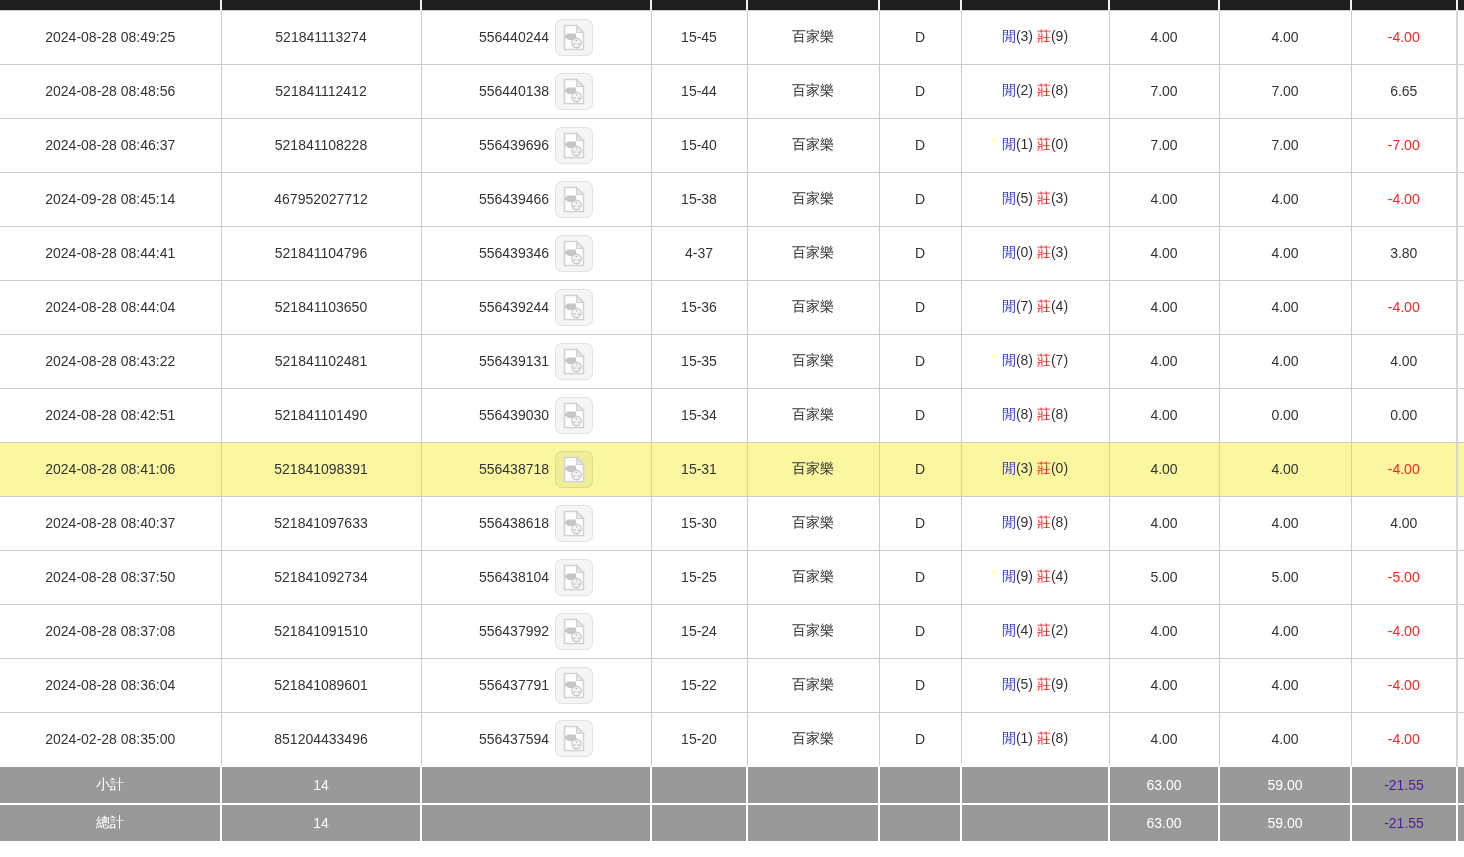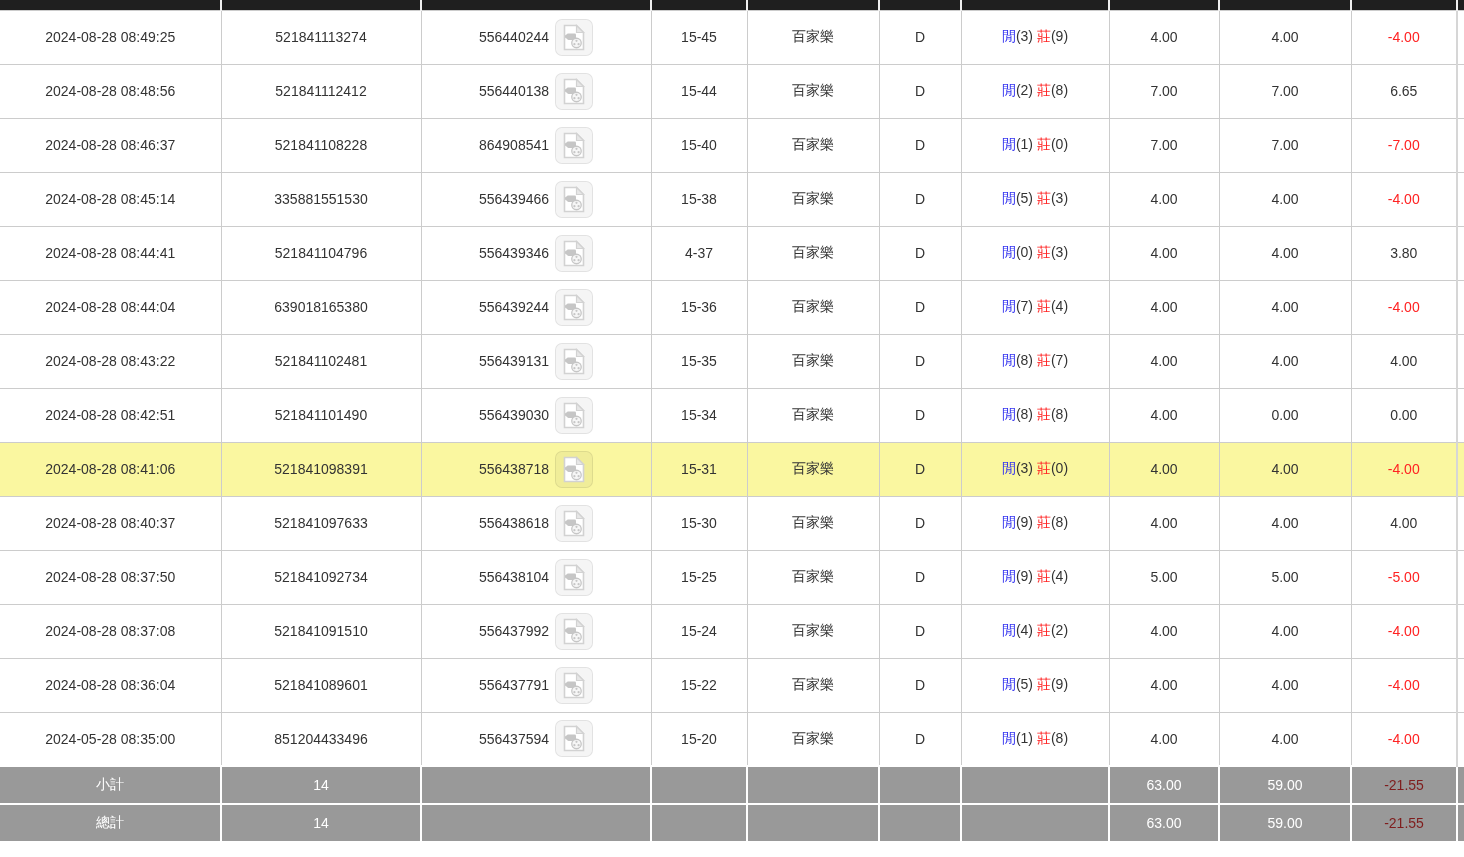--- a/index.html
+++ b/index.html
@@ -59,21 +59,21 @@
   tr.sum-row { height: 38px; }
   tr.sum-row td {
     background: #999999;
     border: 2px solid #ffffff;
     color: #ffffff;
     font-size: 14px;
     margin-left: 9px;
   }
   tr.sum-row td:first-child { border-left: none; }
   tr.sum-row td:last-child { border-right: none; }
-  tr.sum-row td.neg { color: #7f1d1d; }
+  tr.sum-row td.neg { color: #4c1d95; }
 </style>
 </head>
 <body>
 
 <table class="bet-table">
   <colgroup>
     <col style="width:221px">
       <col style="width:200px">
       <col style="width:230px">
     <col style="width:96px">
@@ -167,21 +167,21 @@
     <td class="bet-amount">7.00</td>
     <td>7.00</td>
     <td class="winloss">6.65</td>
     <td class="sliver"></td>
   </tr>
       <tr class="data-row">
     <td>2024-08-28 08:46:37</td>
     <td>521841108228</td>
     <td>
       <div class="round-wrap">
-        <span>864908541</span>
+        <span>556439696</span>
         <button class="video-btn">
           <svg width="24" height="27" viewBox="0 0 24 27" aria-hidden="true">
             <path d="M2.5 1.5 h12 l7 7 v17 h-19 z" fill="#ffffff" stroke="#d2d2d2" stroke-width="1.6"></path>
             <path d="M14.5 1.5 l7 7 h-7 z" fill="#e7e7e7" stroke="#d2d2d2" stroke-width="1.2"></path>
             <path d="M6.2 11.5 l-3.2 -2.2 v6.4 l3.2 -2.2 z" fill="#c6c6c6" transform="scale(-1,1) translate(-9.2,0)"></path>
             <rect x="5.5" y="9.5" width="8.5" height="6.5" rx="1.2" fill="#c6c6c6"></rect>
             <circle cx="14.5" cy="19" r="5.4" fill="#c6c6c6"></circle>
             <circle cx="14.5" cy="19" r="4.1" fill="#f6f6f6"></circle>
             <circle cx="14.5" cy="16.8" r="1.1" fill="#c6c6c6"></circle>
             <circle cx="12.4" cy="20.2" r="1.1" fill="#c6c6c6"></circle>
@@ -196,22 +196,22 @@
     <td>
       <span class="lbl-p">閒</span><span class="score">(1)</span>
       <span class="lbl-b">莊</span><span class="score">(0)</span>
     </td>
     <td class="bet-amount">7.00</td>
     <td>7.00</td>
     <td class="winloss neg">-7.00</td>
     <td class="sliver"></td>
   </tr>
       <tr class="data-row">
-    <td>2024-08-28 08:45:14</td>
-    <td>335881551530</td>
+    <td>2024-09-28 08:45:14</td>
+    <td>467952027712</td>
     <td>
       <div class="round-wrap">
         <span>556439466</span>
         <button class="video-btn">
           <svg width="24" height="27" viewBox="0 0 24 27" aria-hidden="true">
             <path d="M2.5 1.5 h12 l7 7 v17 h-19 z" fill="#ffffff" stroke="#d2d2d2" stroke-width="1.6"></path>
             <path d="M14.5 1.5 l7 7 h-7 z" fill="#e7e7e7" stroke="#d2d2d2" stroke-width="1.2"></path>
             <path d="M6.2 11.5 l-3.2 -2.2 v6.4 l3.2 -2.2 z" fill="#c6c6c6" transform="scale(-1,1) translate(-9.2,0)"></path>
             <rect x="5.5" y="9.5" width="8.5" height="6.5" rx="1.2" fill="#c6c6c6"></rect>
             <circle cx="14.5" cy="19" r="5.4" fill="#c6c6c6"></circle>
@@ -263,21 +263,21 @@
       <span class="lbl-p">閒</span><span class="score">(0)</span>
       <span class="lbl-b">莊</span><span class="score">(3)</span>
     </td>
     <td class="bet-amount">4.00</td>
     <td>4.00</td>
     <td class="winloss">3.80</td>
     <td class="sliver"></td>
   </tr>
       <tr class="data-row">
     <td>2024-08-28 08:44:04</td>
-    <td>639018165380</td>
+    <td>521841103650</td>
     <td>
       <div class="round-wrap">
         <span>556439244</span>
         <button class="video-btn">
           <svg width="24" height="27" viewBox="0 0 24 27" aria-hidden="true">
             <path d="M2.5 1.5 h12 l7 7 v17 h-19 z" fill="#ffffff" stroke="#d2d2d2" stroke-width="1.6"></path>
             <path d="M14.5 1.5 l7 7 h-7 z" fill="#e7e7e7" stroke="#d2d2d2" stroke-width="1.2"></path>
             <path d="M6.2 11.5 l-3.2 -2.2 v6.4 l3.2 -2.2 z" fill="#c6c6c6" transform="scale(-1,1) translate(-9.2,0)"></path>
             <rect x="5.5" y="9.5" width="8.5" height="6.5" rx="1.2" fill="#c6c6c6"></rect>
             <circle cx="14.5" cy="19" r="5.4" fill="#c6c6c6"></circle>
@@ -526,21 +526,21 @@
     <td>
       <span class="lbl-p">閒</span><span class="score">(5)</span>
       <span class="lbl-b">莊</span><span class="score">(9)</span>
     </td>
     <td class="bet-amount">4.00</td>
     <td>4.00</td>
     <td class="winloss neg">-4.00</td>
     <td class="sliver"></td>
   </tr>
       <tr class="data-row">
-    <td>2024-05-28 08:35:00</td>
+    <td>2024-02-28 08:35:00</td>
     <td>851204433496</td>
     <td>
       <div class="round-wrap">
         <span>556437594</span>
         <button class="video-btn">
           <svg width="24" height="27" viewBox="0 0 24 27" aria-hidden="true">
             <path d="M2.5 1.5 h12 l7 7 v17 h-19 z" fill="#ffffff" stroke="#d2d2d2" stroke-width="1.6"></path>
             <path d="M14.5 1.5 l7 7 h-7 z" fill="#e7e7e7" stroke="#d2d2d2" stroke-width="1.2"></path>
             <path d="M6.2 11.5 l-3.2 -2.2 v6.4 l3.2 -2.2 z" fill="#c6c6c6" transform="scale(-1,1) translate(-9.2,0)"></path>
             <rect x="5.5" y="9.5" width="8.5" height="6.5" rx="1.2" fill="#c6c6c6"></rect>

